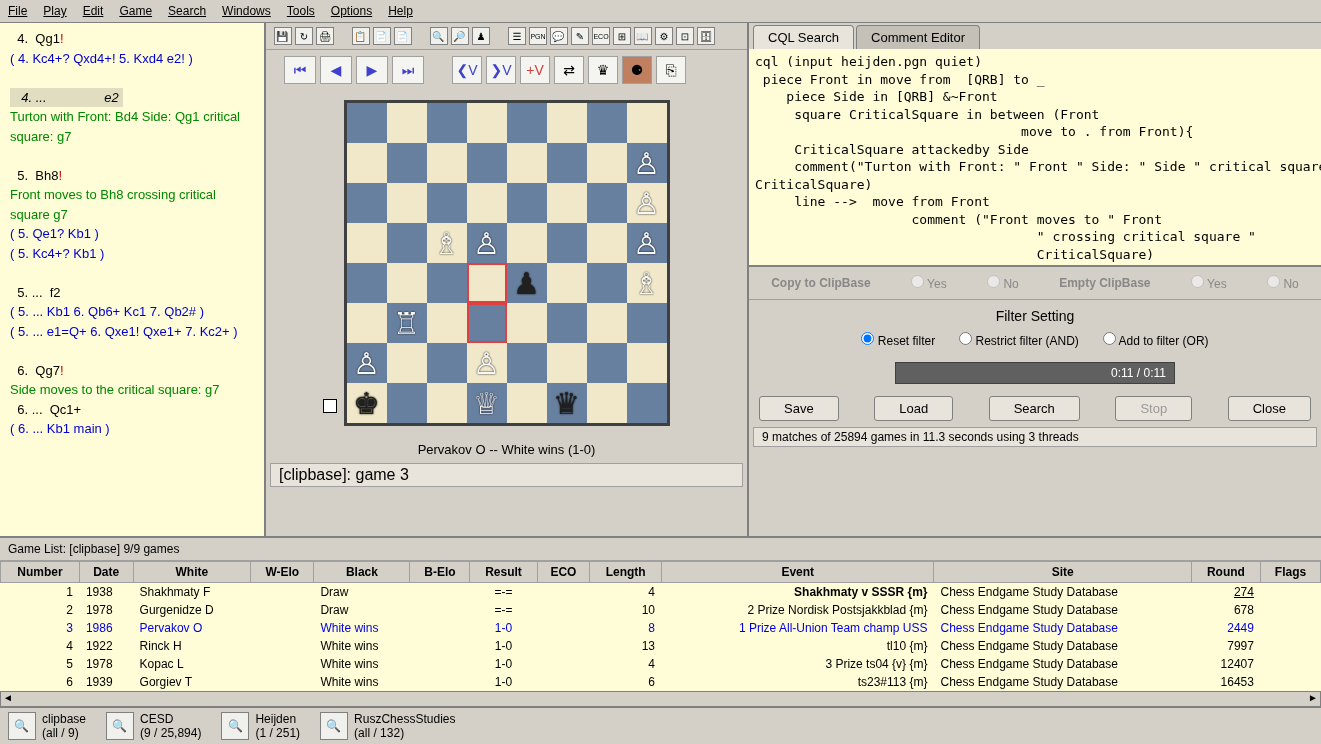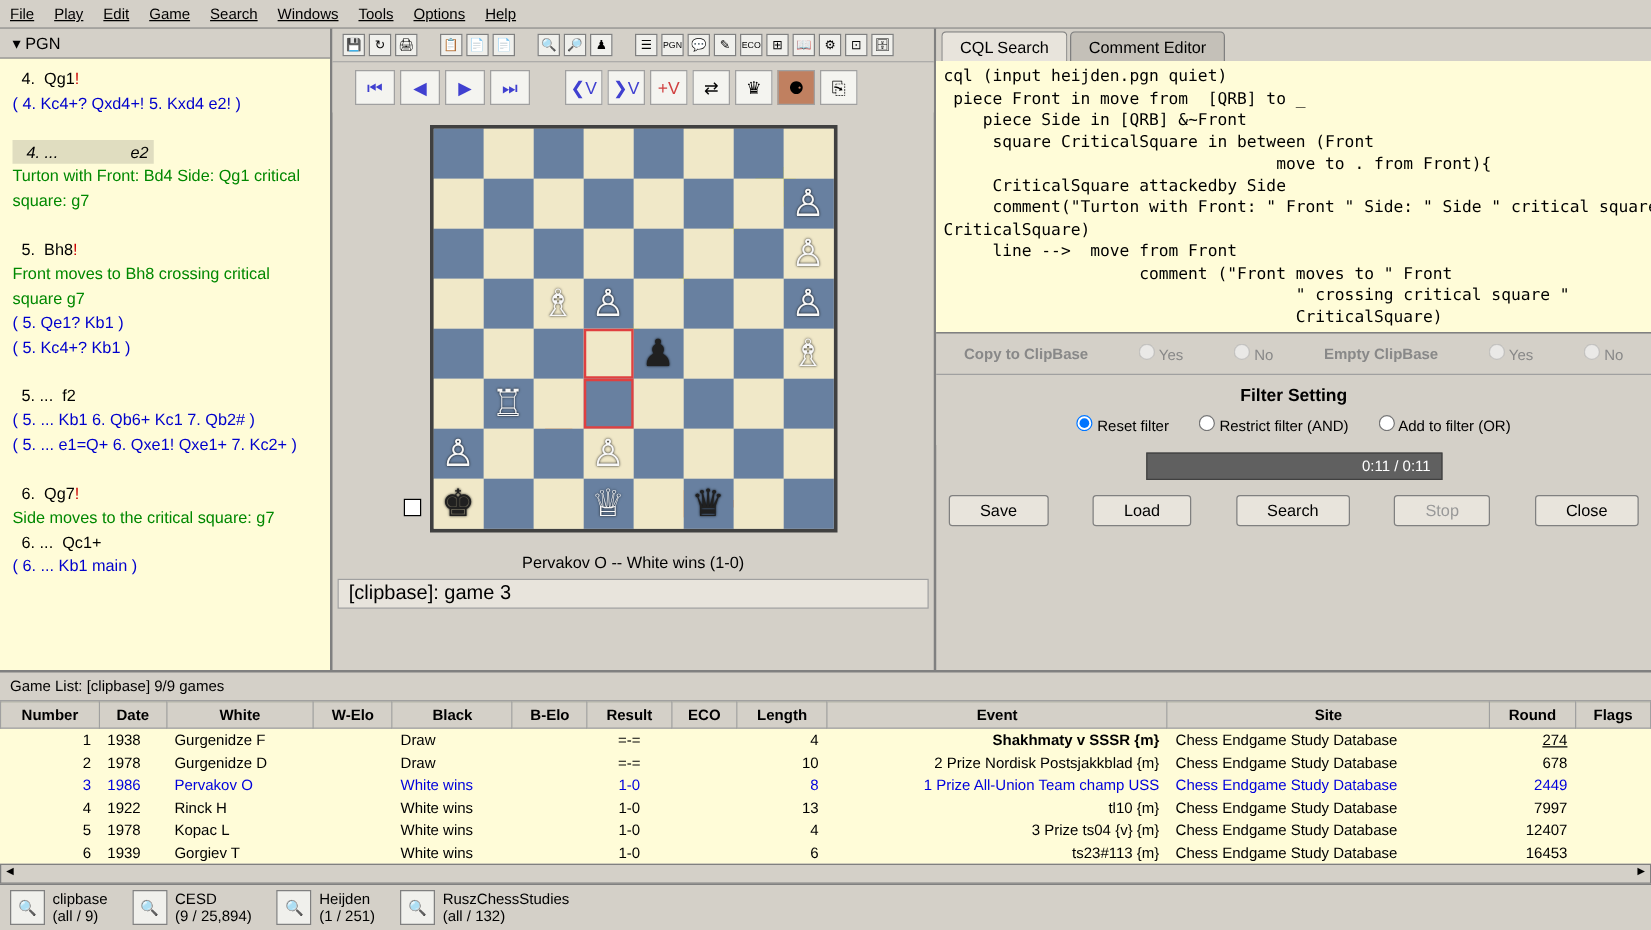--- a/index.html
+++ b/index.html
@@ -34,23 +34,23 @@
 .board-status { background: #e8e4dc; border: 1px solid #a0a0a0; padding: 2px 8px; font-size: 16px; margin: 0 4px 4px; }
 .right-panel { width: 572px; display: flex; flex-direction: column; }
 .cql-tabs { background: #d4d0c8; padding: 2px 0 0 4px; display: flex; align-items: flex-end; }
 .cql-header { background: #fffcd8; padding: 4px 10px; display: flex; align-items: center; justify-content: space-between; border-bottom: 1px solid #a0a0a0; }
 .radio-grp { display: flex; align-items: center; gap: 4px; font-size: 12px; }
 .cql-header .title { font-weight: bold; font-size: 14px; }
 .cql-content { background: #fffcd8; padding: 4px 6px; font-family: monospace; font-size: 13px; line-height: 1.35; height: 218px; overflow-y: auto; border-bottom: 2px solid #808080; white-space: pre; }
 .options-row { background: #d4d0c8; padding: 8px 12px; display: flex; gap: 20px; align-items: center; font-size: 12px; color: #888; border-bottom: 1px solid #a0a0a0; justify-content: space-around; }
 .options-row .lbl { font-weight: bold; }
 .filter-section { background: #d4d0c8; padding: 8px 12px; display: flex; flex-direction: column; gap: 8px; align-items: center; }
-.filter-title { font-weight: bold; font-size: 14px; }
+.filter-title { font-weight: normal; font-size: 14px; }
 .filter-radios { display: flex; gap: 24px; font-size: 12px; }
-.progress-bar { background: #606060; border: 1px solid #404040; width: 237px; height: 22px; display: flex; align-items: center; justify-content: flex-end; padding: 0 8px; color: #fff; font-size: 12px; margin: 6px auto; }
+.progress-bar { background: #606060; border: 1px solid #404040; width: 280px; height: 22px; display: flex; align-items: center; justify-content: flex-end; padding: 0 8px; color: #fff; font-size: 12px; margin: 6px auto; }
 .button-row { display: flex; gap: 8px; padding: 6px 10px; justify-content: space-between; }
 .btn { background: #e8e4dc; border: 1px solid #808080; padding: 4px 24px; font-size: 13px; border-radius: 3px; }
 .btn.disabled { color: #999; }
 .status-right { background: #e8e4dc; border: 1px solid #a0a0a0; padding: 2px 8px; font-size: 12px; margin: 0 4px 4px; }
 .gamelist-header { background: #d4d0c8; padding: 4px 8px; font-size: 12px; border-top: 2px solid #808080; border-bottom: 1px solid #a0a0a0; }
 .gamelist-table { width: 100%; border-collapse: collapse; background: #fffcd8; font-size: 12px; }
 .gamelist-table th { background: #d4d0c8; border: 1px solid #a0a0a0; padding: 3px 6px; font-weight: bold; text-align: center; }
 .gamelist-table td { padding: 2px 6px; border-right: 1px solid transparent; }
 .gamelist-table tr.selected td { color: #0000dd; }
 .scrollbar-bottom { height: 16px; background: #d4d0c8; border: 1px solid #808080; position: relative; }
@@ -72,21 +72,20 @@
   <span>Search</span>
   <span>Windows</span>
   <span>Tools</span>
   <span>Options</span>
   <span>Help</span>
 </div>
 
 <div class="main-area">
 
   <div class="pgn-panel">
-    <div class="panel-tab">▾ PGN</div>
     <div class="pgn-content" id="pgn-body"><div>&nbsp;&nbsp;4.&nbsp;&nbsp;Qg1<span class="red-excl">!</span></div><div class="blue">( 4. Kc4+? Qxd4+! 5. Kxd4 e2! )</div><br><div class="move-hl">&nbsp;&nbsp;4. ...&nbsp;&nbsp;&nbsp;&nbsp;&nbsp;&nbsp;&nbsp;&nbsp;&nbsp;&nbsp;&nbsp;&nbsp;&nbsp;&nbsp;&nbsp;&nbsp;e2</div><div class="green">Turton with Front: Bd4 Side: Qg1 critical square: g7</div><br><div>&nbsp;&nbsp;5.&nbsp;&nbsp;Bh8<span class="red-excl">!</span></div><div class="green">Front moves to Bh8 crossing critical square g7</div><div class="blue">( 5. Qe1? Kb1 )</div><div class="blue">( 5. Kc4+? Kb1 )</div><br><div>&nbsp;&nbsp;5. ...&nbsp;&nbsp;f2<span class="red-excl"></span></div><div class="blue">( 5. ... Kb1 6. Qb6+ Kc1 7. Qb2# )</div><div class="blue">( 5. ... e1=Q+ 6. Qxe1! Qxe1+ 7. Kc2+ )</div><br><div>&nbsp;&nbsp;6.&nbsp;&nbsp;Qg7<span class="red-excl">!</span></div><div class="green">Side moves to the critical square: g7</div><div>&nbsp;&nbsp;6. ...&nbsp;&nbsp;Qc1+<span class="red-excl"></span></div><div class="blue">( 6. ... Kb1 main )</div></div>
   </div>
 
   <div class="board-panel">
     <div class="toolbar">
       <span class="toolbar-icon">💾</span>
       <span class="toolbar-icon">↻</span>
       <span class="toolbar-icon">🖨</span>
       <span style="width:12px"></span>
       <span class="toolbar-icon">📋</span>
@@ -242,20 +241,21 @@
       </div>
     </div>
     <div class="progress-bar">0:11 / 0:11</div>
     <div class="button-row">
       <button class="btn">Save</button>
       <button class="btn">Load</button>
       <button class="btn">Search</button>
       <button class="btn disabled">Stop</button>
       <button class="btn">Close</button>
     </div>
+    <div class="status-right">9 matches of 25894 games in 11.3 seconds using 3 threads</div>
   </div>
 </div>
 
 <div class="gamelist-header">Game List: [clipbase] 9/9 games</div>
 <table class="gamelist-table">
   <thead>
       <tr id="gl-head">
         <th>Number</th>
         <th>Date</th>
         <th>White</th>
@@ -268,21 +268,21 @@
         <th>Event</th>
         <th>Site</th>
         <th>Round</th>
         <th>Flags</th>
       </tr>
     </thead>
   <tbody id="gl-body">
       <tr>
         <td style="text-align: right;">1</td>
         <td style="text-align: left;">1938</td>
-        <td style="text-align: left;">Gurgenidze F</td>
+        <td style="text-align: left;">Shakhmaty F</td>
         <td style="text-align: left;"></td>
         <td style="text-align: left;">Draw</td>
         <td style="text-align: left;"></td>
         <td style="text-align: center;">=-=</td>
         <td style="text-align: left;"></td>
         <td style="text-align: right;">4</td>
         <td style="text-align: right; font-weight: bold;">Shakhmaty v SSSR {m}</td>
         <td style="text-align: left;">Chess Endgame Study Database</td>
         <td style="text-align: right; text-decoration: underline;">274</td>
         <td style="text-align: left;"></td>

